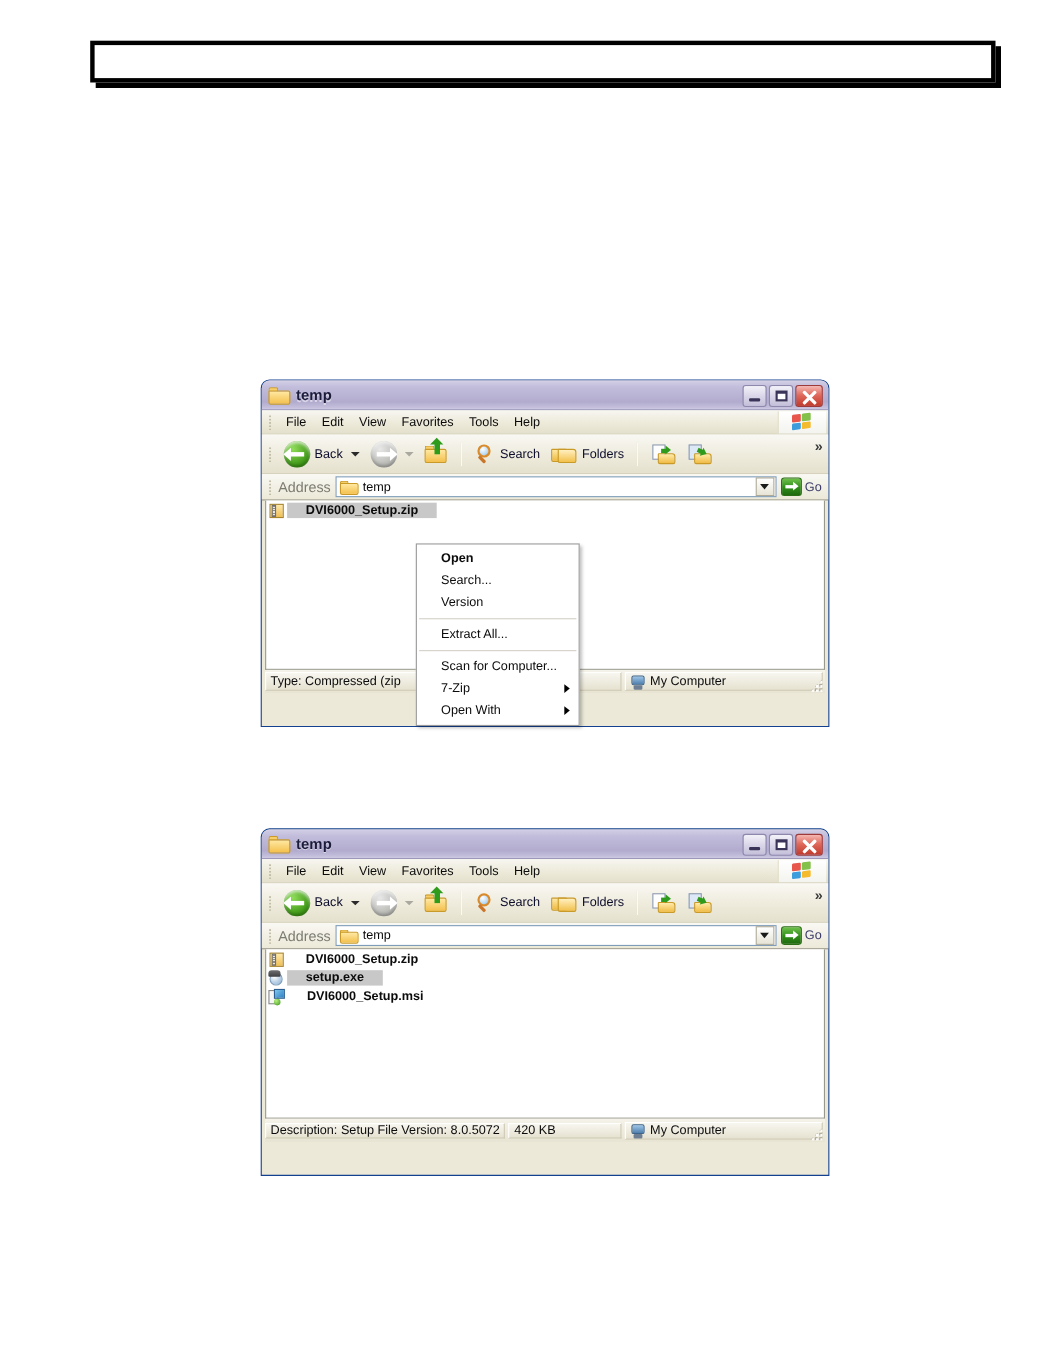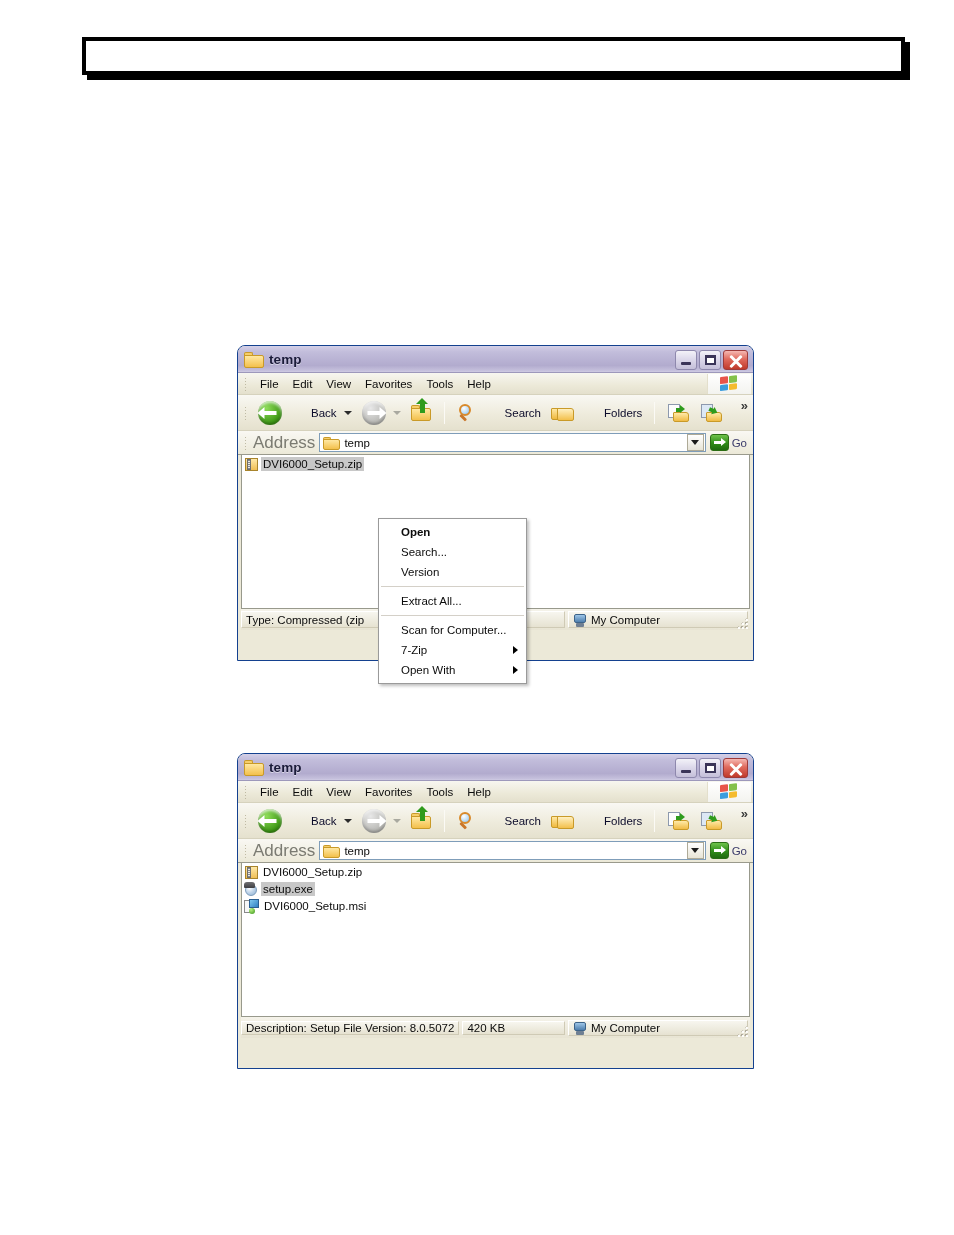--- a/index.html
+++ b/index.html
@@ -116,21 +116,21 @@
   
   .toolbar {
     height: 36px;
     background: linear-gradient(to bottom,#f9f8f3,#eeebdc 55%,#e5e1ce);
     display:flex; align-items:center;
     padding-left:6px;
     border-bottom:1px solid #d6d2bd;
     position:relative;
   }
   .tb-btn { display:flex; align-items:center; gap:4px; padding:2px 5px; }
-  .tb-label{ font-size:11.5px; color:#0b0b2a;margin-left:25px; }
+  .tb-label{ font-size:11.5px; color:#0b0b2a; }
   .tb-sep { width:1px; height:22px; background:#d0ccb6; margin:0 7px;
             border-right:1px solid #fbfaf5;}
   .caret { width:0;height:0;border-left:4px solid transparent;
            border-right:4px solid transparent;border-top:4px solid #2b2b2b;
            margin-left:3px;}
   .caret.dim{ border-top-color:#a9a9a0; }
   .chev { position:absolute; right:5px; top:3px; font-size:13px; color:#3a3a3a;
           font-weight:bold;}
 
   
@@ -217,21 +217,21 @@
   .pagefolder .garrow.curve{ transform: rotate(25deg); }
 
   
   .addressbar{
     height: 24px;
     background: linear-gradient(to bottom,#f9f8f3,#ece9d8);
     display:flex; align-items:center; padding-left:6px;
     border-bottom:1px solid #9a9a8c;
     position:relative;
   }
-  .addr-label{ font-size:17px; color:#7b7b72; margin-right:4px;}
+  .addr-label{ font-size:13px; color:#7b7b72; margin-right:4px;}
   .addr-field{
     flex:1 1 auto; height:19px; background:#fff;
     border:1px solid #7f9db9; display:flex; align-items:center;
     padding-left:3px; gap:4px; margin-right:0;
   }
   .addr-value{ font-size:11.5px; color:#0b0b0b;}
   .addr-drop{
     width:17px;height:17px; margin-left:auto; margin-right:1px;
     background: linear-gradient(to bottom,#ffffff,#e7e4d6);
     border:1px solid #aeaa97; display:flex;align-items:center;justify-content:center;
@@ -256,21 +256,21 @@
     border:1px solid #98998c;
     border-top:0;
     margin:0; position:relative;
     overflow:hidden;
   }
   .file-row{
     display:flex; align-items:center; gap:2px; height:16px;
     padding-left:2px; margin-top:1px; width:max-content;
   }
   .file-name{
-    font-size:11.5px; color:#0b0b0b; padding:0 2px; line-height:14px;
+    font-size:11.5px; color:#0b0b0b; padding:0 17px; line-height:14px;font-weight:bold;
   }
   .file-row.selected .file-name{ background:#c8c8c8; }
 
   
   .zipico{ width:15px;height:15px;position:relative;}
   .zipico .body{
     position:absolute; left:1px; top:1px; width:13px;height:13px;
     background:linear-gradient(to bottom,#ffe9a9,#f0bf55);
     border:1px solid #a8842c;
   }
@@ -506,21 +506,21 @@
       <span class="pcico">
           <span class="mon"></span>
           <span class="base"></span>
         </span>
       <span>My Computer</span>
     </span>
     <span class="grip-corner"></span>
   </div>
 </div>
 
-<div class="ctxmenu" style="left:378px; top:518px; width:149px;">
+<div class="ctxmenu" style="left:378px; top:494px; width:149px;">
   <div class="ctx-item bold">Open</div>
   <div class="ctx-item">Search...</div>
   <div class="ctx-item">Version</div>
   <div class="ctx-sep"></div>
   <div class="ctx-item">Extract All...</div>
   <div class="ctx-sep"></div>
   <div class="ctx-item">Scan for Computer...</div>
   <div class="ctx-item">
     <span>7-Zip</span>
     <span class="ctx-arrow"></span>

